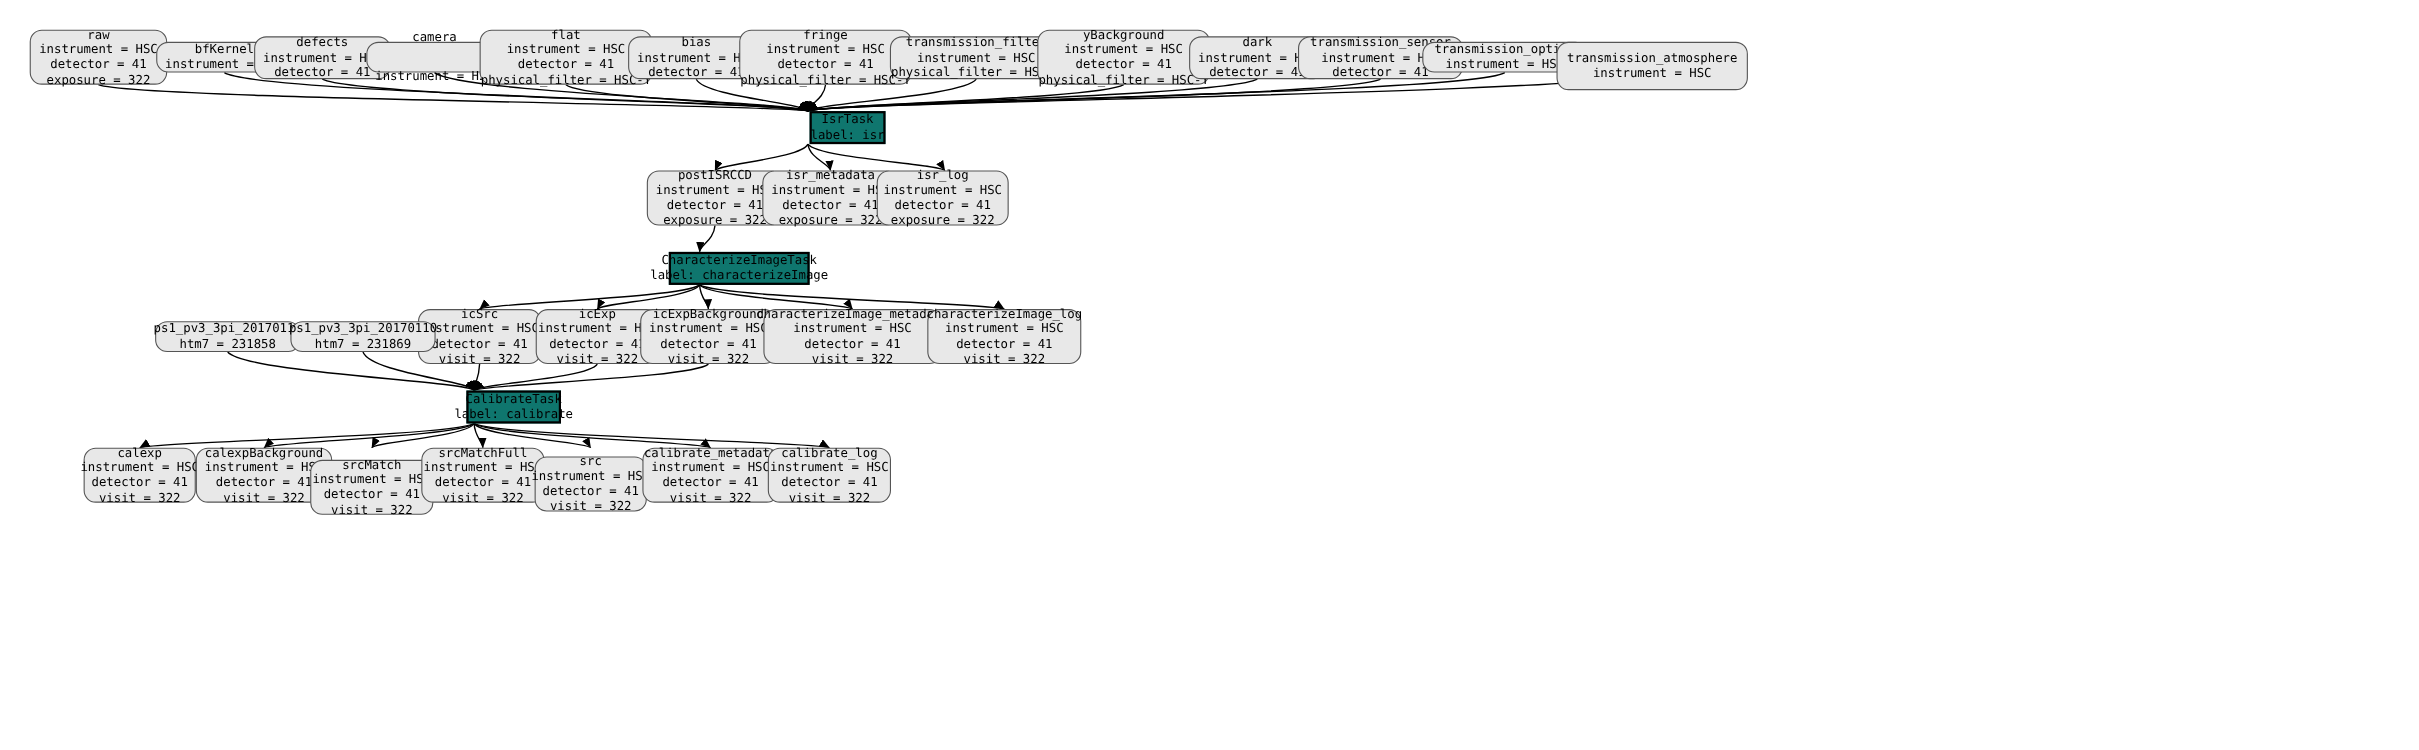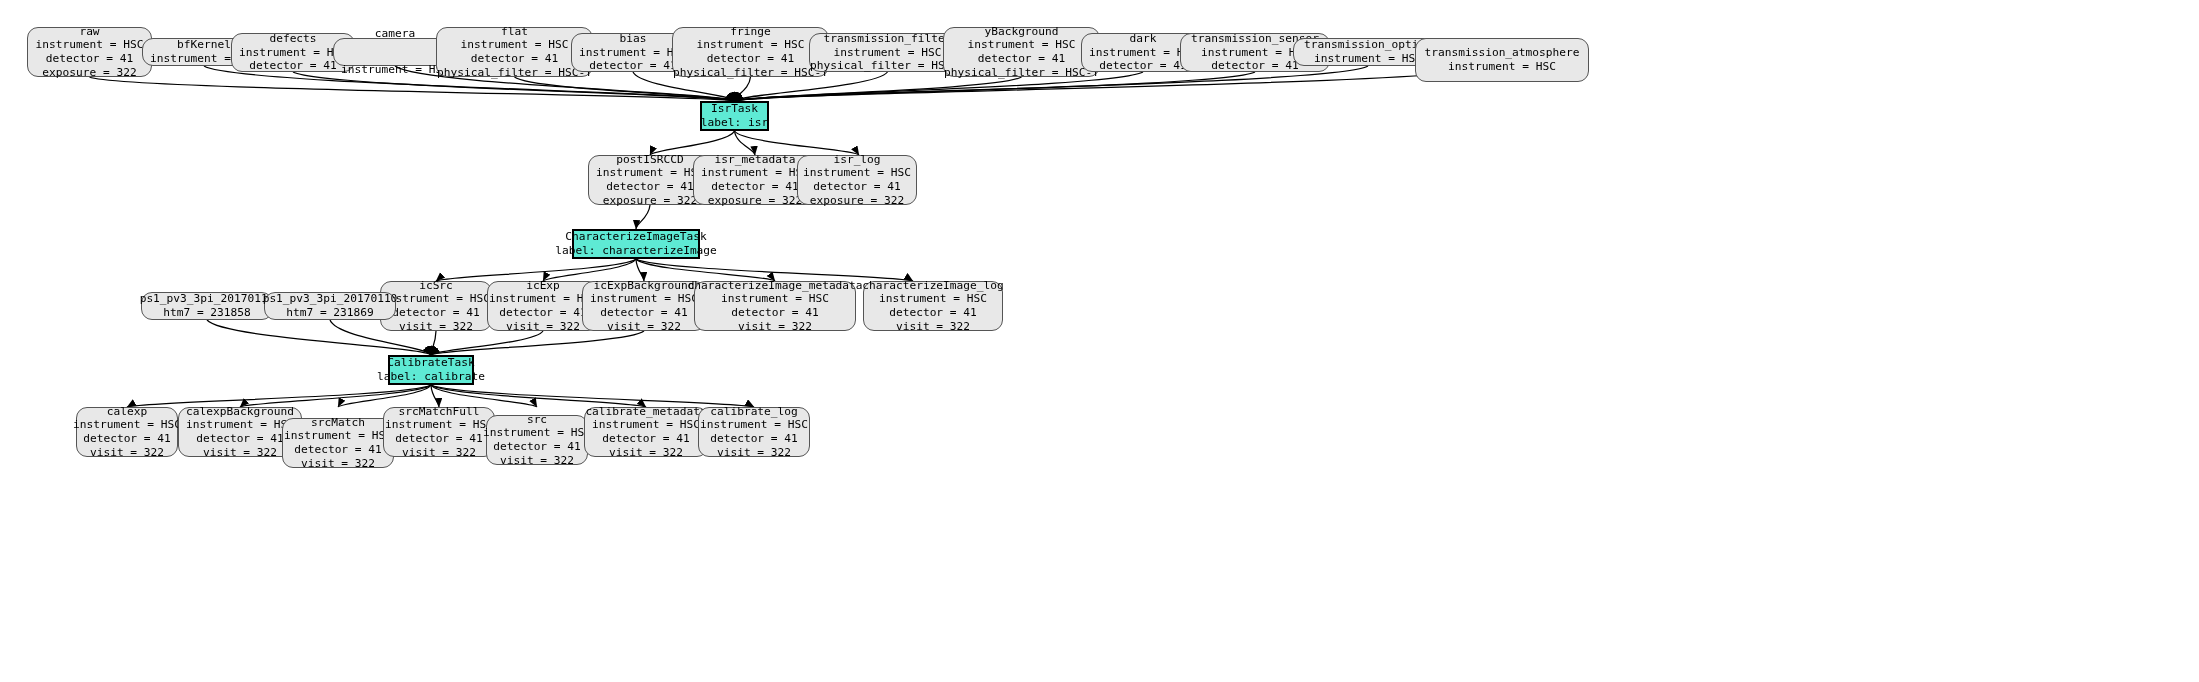--- a/index.html
+++ b/index.html
@@ -15,21 +15,21 @@
     background:#e8e8e8;
     border:1.4px solid #4a4a4a;
     color:#000;
     font-size:11.2px;
     line-height:13.6px;
     letter-spacing:0px;
     white-space:nowrap;
     padding:3px 9px;
   }
   .node.dataset{border-radius:11px;background:#e8e8e8;border-color:#555;}
-  .node.task{border-radius:0;background:#5eead4;border:2px solid #000;}
+  .node.task{border-radius:0;background:#0f766e;border:2px solid #000;margin-left:36px;}
   .node .ln{display:block;}
   .node .ttl{display:block;}
 </style>
 </head>
 <body>
 
 <div id="canvas">
   <svg id="edges">
     <defs>
       <marker id="arrow" markerWidth="9" markerHeight="9" refX="7.2" refY="3" orient="auto" markerUnits="strokeWidth">
@@ -182,21 +182,21 @@
         <span class="ln">instrument = HSC</span>
         <span class="ln">detector = 41</span>
         <span class="ln">visit = 322</span>
       </div>
       <div class="node dataset" style="left: 694px; top: 281px; width: 162px; height: 50px;">
         <span class="ttl">characterizeImage_metadata</span>
         <span class="ln">instrument = HSC</span>
         <span class="ln">detector = 41</span>
         <span class="ln">visit = 322</span>
       </div>
-      <div class="node dataset" style="left: 843px; top: 281px; width: 140px; height: 50px; margin-left: 20px;">
+      <div class="node dataset" style="left: 843px; top: 281px; width: 140px; height: 50px;">
         <span class="ttl">characterizeImage_log</span>
         <span class="ln">instrument = HSC</span>
         <span class="ln">detector = 41</span>
         <span class="ln">visit = 322</span>
       </div>
       <div class="node dataset" style="left: 141px; top: 292px; width: 132px; height: 28px;">
         <span class="ttl">ps1_pv3_3pi_20170110</span>
         <span class="ln">htm7 = 231858</span>
       </div>
       <div class="node dataset" style="left: 264px; top: 292px; width: 132px; height: 28px;">

